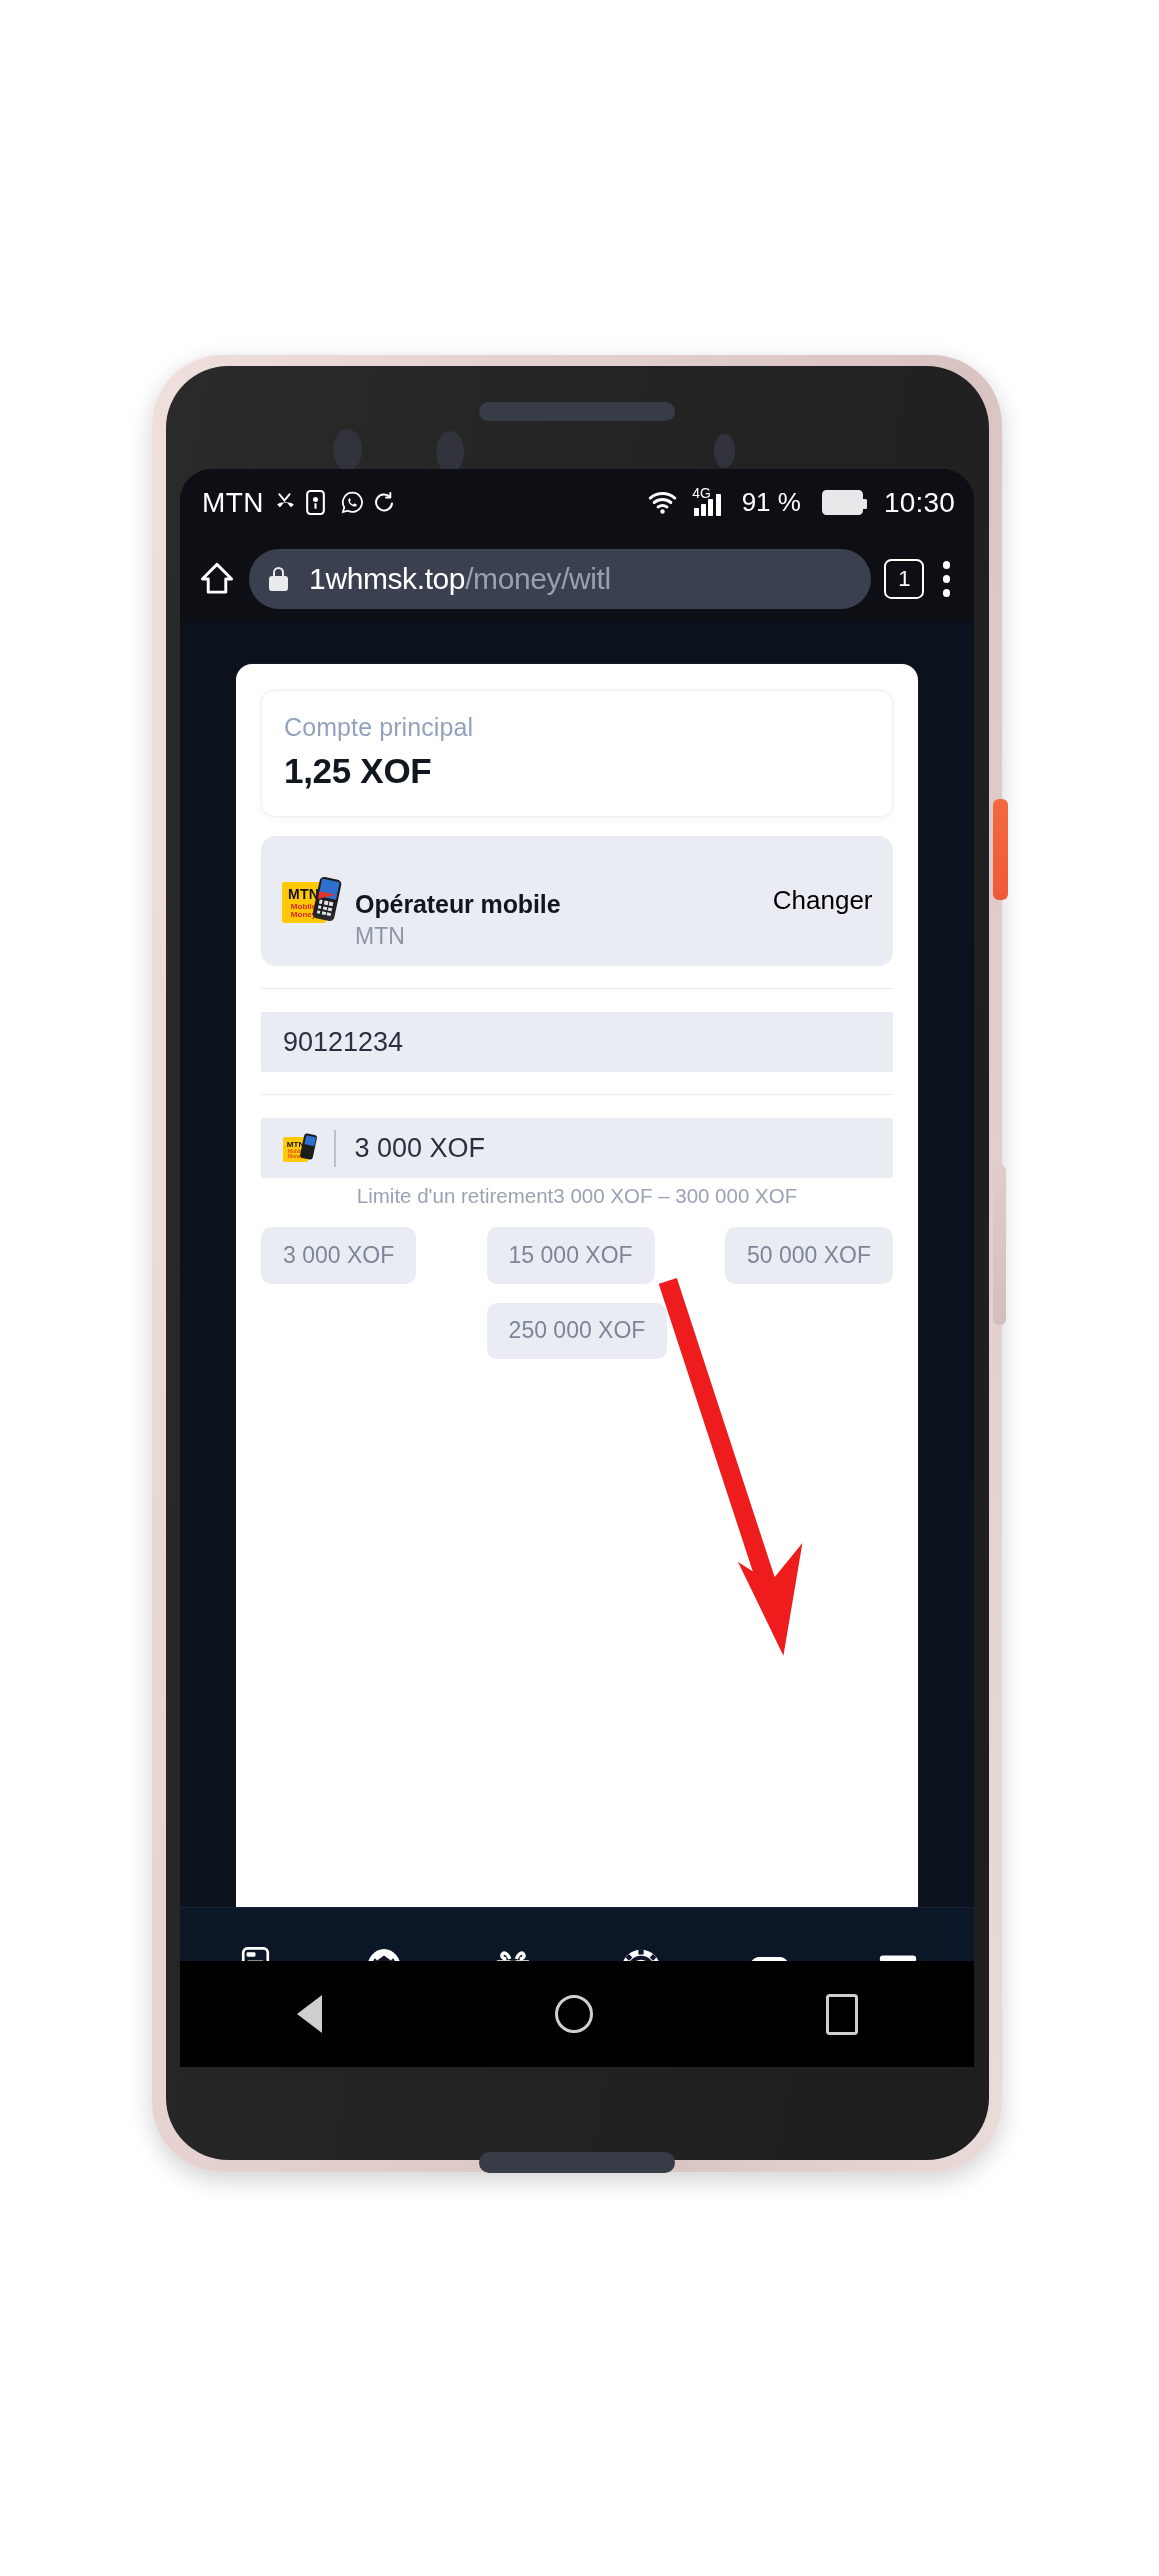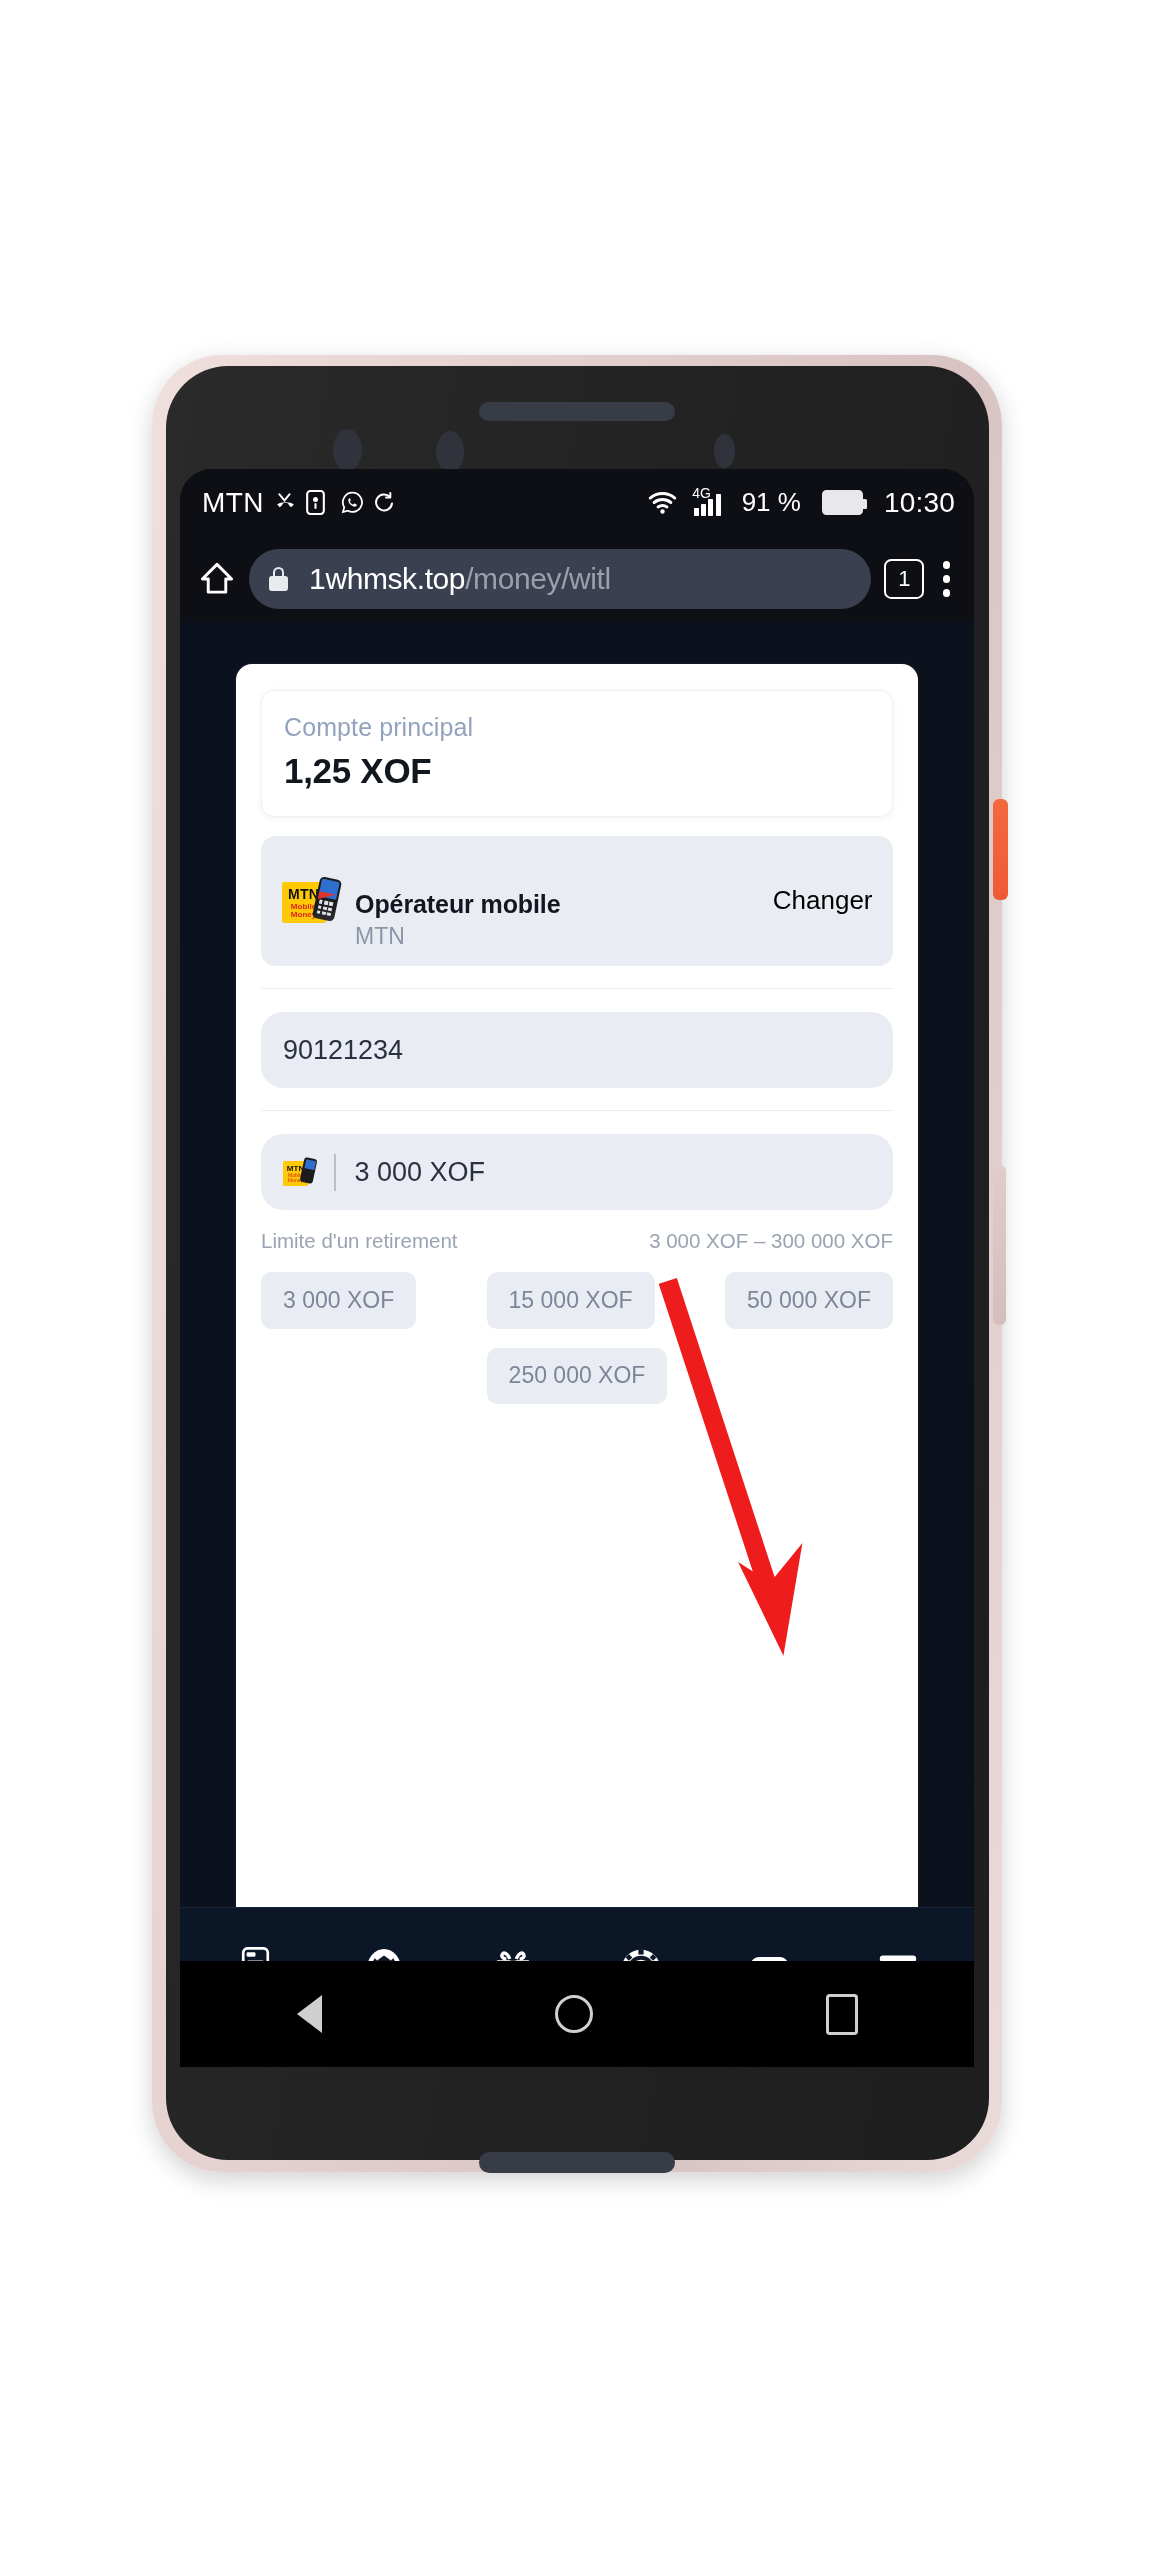--- a/index.html
+++ b/index.html
@@ -155,40 +155,40 @@
   .op-texts{ flex:1 1 auto;margin-top:38px; }
   .op-title{ font-size:25px; color:#12161f; font-weight:700; letter-spacing:-0.1px;}
   .op-sub{ font-size:23px; color:#8d96a6; margin-top:4.4px;}
   .op-change{ font-size:26px; color:#000000; font-weight:400; white-space:nowrap; }
 
   .divider{ height:0.7px; background:#e9ecf1; margin:22px 0 0 0; }
 
   .field{
     margin-top:23.4px;
     background:#e9ecf3;
-    border-radius:22px;
-    height:76px;
+    border-radius:1px;
+    height:60px;
     display:flex; align-items:center;
     padding:0 22px;
     font-size:27px; color:#2a3040;
   }
   .field.amount{ gap:19px; }
   .mtn-mini{ width:32px; height:28px; position:relative; flex:0 0 auto; }
   .mtn-mini .c{
     position:absolute; left:0; bottom:0; width:25px; height:25px; background:#FFC907; border-radius:1.5px;
     display:flex;flex-direction:column;align-items:center;justify-content:center;line-height:1;
   }
   .mtn-mini .c b{ font-size:8px; color:#111; }
   .mtn-mini .c s{ font-size:5.1px; color:#d9261c; text-decoration:none; }
   .mtn-mini .p{ position:absolute; right:0; top:0; width:13px; height:25px; background:#1c1c1c; border-radius:2.9px; transform:rotate(12deg);}
   .mtn-mini .p:after{ content:""; position:absolute; left:1.5px; top:1.5px; right:1.5px; height:9.5px; background:#2f6fd0; border-radius:0.7px;}
   .vline{ width:1.5px; height:37px; background:#b9c0cd; flex:0 0 auto; }
 
   .limit-row{
-    margin-top:19px; display:flex; align-items:center; justify-content:space-between;
+    margin-top:6px; display:flex; align-items:center; justify-content:center;
     font-size:20.5px; color:#9aa3b2;
   }
 
   .chips{ margin-top:19px; display:flex; flex-wrap:wrap; gap:16px; justify-content:center; }
   .chip{
     background:#e9ecf3; color:#7d8697; border-radius:10.3px;
     padding:14.7px 22px; font-size:23px; white-space:nowrap;
   }
   .chips.row1{ justify-content:space-between; }
 

